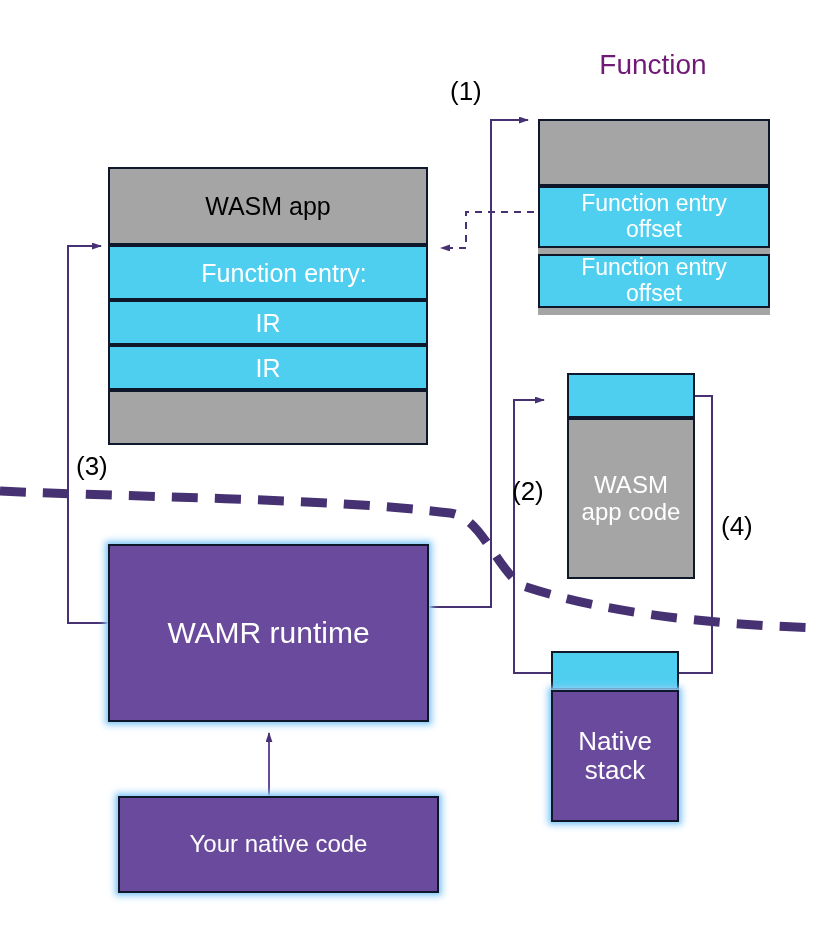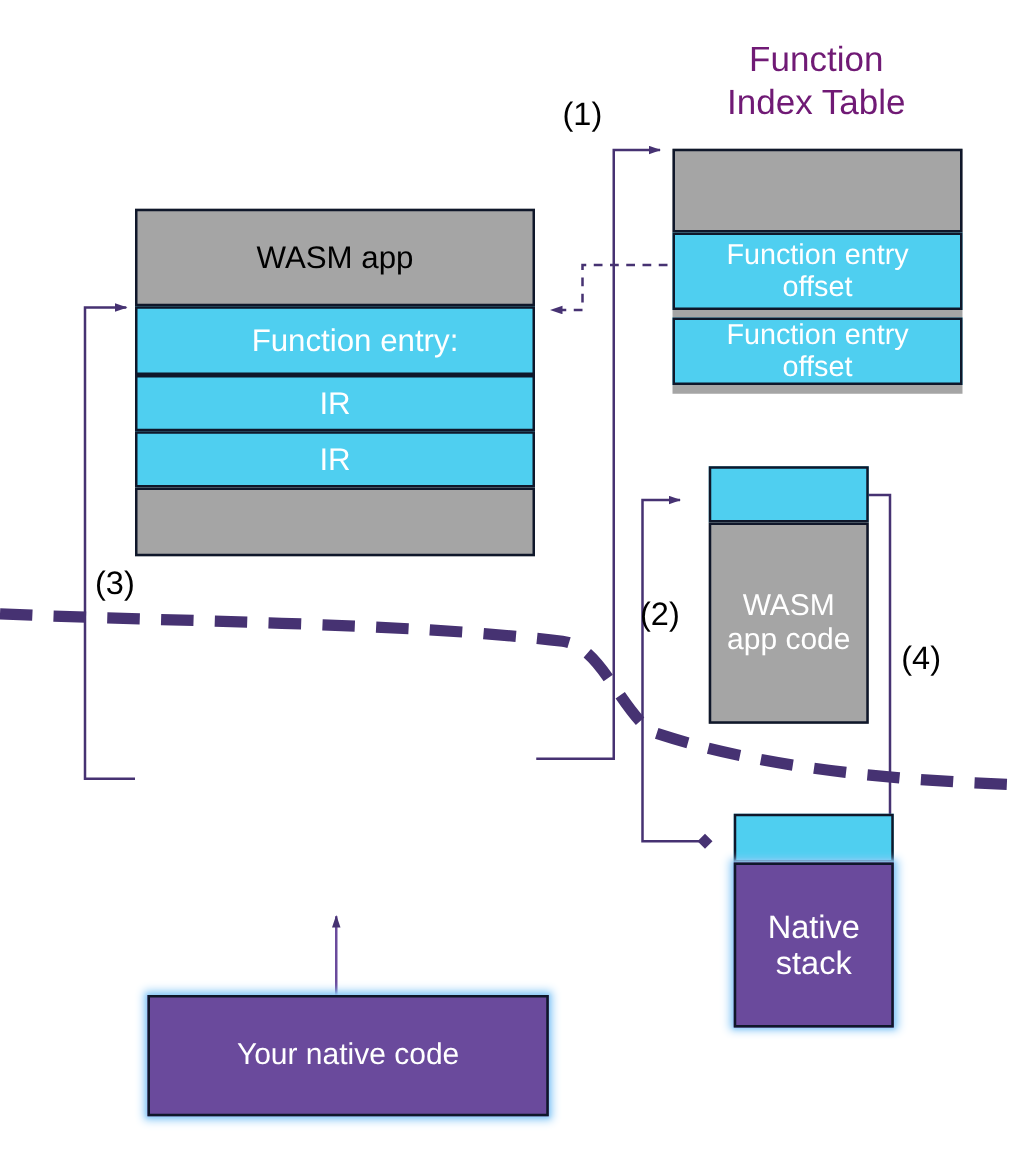--- a/index.html
+++ b/index.html
@@ -71,21 +71,21 @@
   #fit-sep-2  { left: 0; top: 189px;width: 232px; height: 7px;  }
 
   
   #wasm-stack-group { position: absolute; left: 567px; top: 373px; width: 128px; height: 206px; }
   #wasm-stack-group .box { position: absolute; }
   #wasm-stack-top  { left: 0; top: 0;    width: 128px; height: 45px; }
   #wasm-stack-body { left: 0; top: 45px; width: 128px; height: 161px; font-size: 24px; flex-direction: column; }
 
   
   #native-stack-group { position: absolute; left: 551px; top: 651px; width: 128px; height: 171px; }
-  #native-stack-group .box { position: absolute; margin-left: 36px; }
+  #native-stack-group .box { position: absolute; }
   #native-stack-top  { left: 0; top: 0;    width: 128px; height: 39px; }
   #native-stack-body { left: 0; top: 39px; width: 128px; height: 132px; font-size: 26px; flex-direction: column; }
 
   
   #wamr-runtime   { left: 108px; top: 544px; width: 321px; height: 178px; font-size: 30px; }
   #native-code    { left: 118px; top: 796px; width: 321px; height: 97px;  font-size: 24px; }
 
   
   .step {
     position: absolute;
@@ -158,21 +158,20 @@
     </div>
     <div class="box cyan outline" id="ir-row-2">
       <span class="lbl-light">IR</span>
     </div>
     <div class="box gray outline" id="wasm-app-tail"></div>
   </div>
 
   <div id="fit-title">
     <span>
       <span>Function</span><br>
-      <span>Index Table</span>
     </span>
   </div>
 
   <div id="fit-group">
     <div class="box gray outline" id="fit-head"></div>
 
     <div class="box cyan outline" id="fit-entry-1">
       <span class="lbl-light">Function entry</span>
       <span class="lbl-light">offset</span>
     </div>
@@ -196,20 +195,23 @@
   </div>
 
   <div id="native-stack-group">
     <div class="box cyan outline" id="native-stack-top"></div>
     <div class="box purple outline glow" id="native-stack-body">
       <span class="lbl-light">Native</span>
       <span class="lbl-light">stack</span>
     </div>
   </div>
 
+  <div class="box purple outline glow" id="wamr-runtime">
+    <span class="lbl-light">WAMR runtime</span>
+  </div>
 
   <div class="box purple outline glow" id="native-code">
     <span class="lbl-light">Your native code</span>
   </div>
 
   <div class="step" id="step-1">(1)</div>
   <div class="step" id="step-2">(2)</div>
   <div class="step" id="step-3">(3)</div>
   <div class="step" id="step-4">(4)</div>
 

